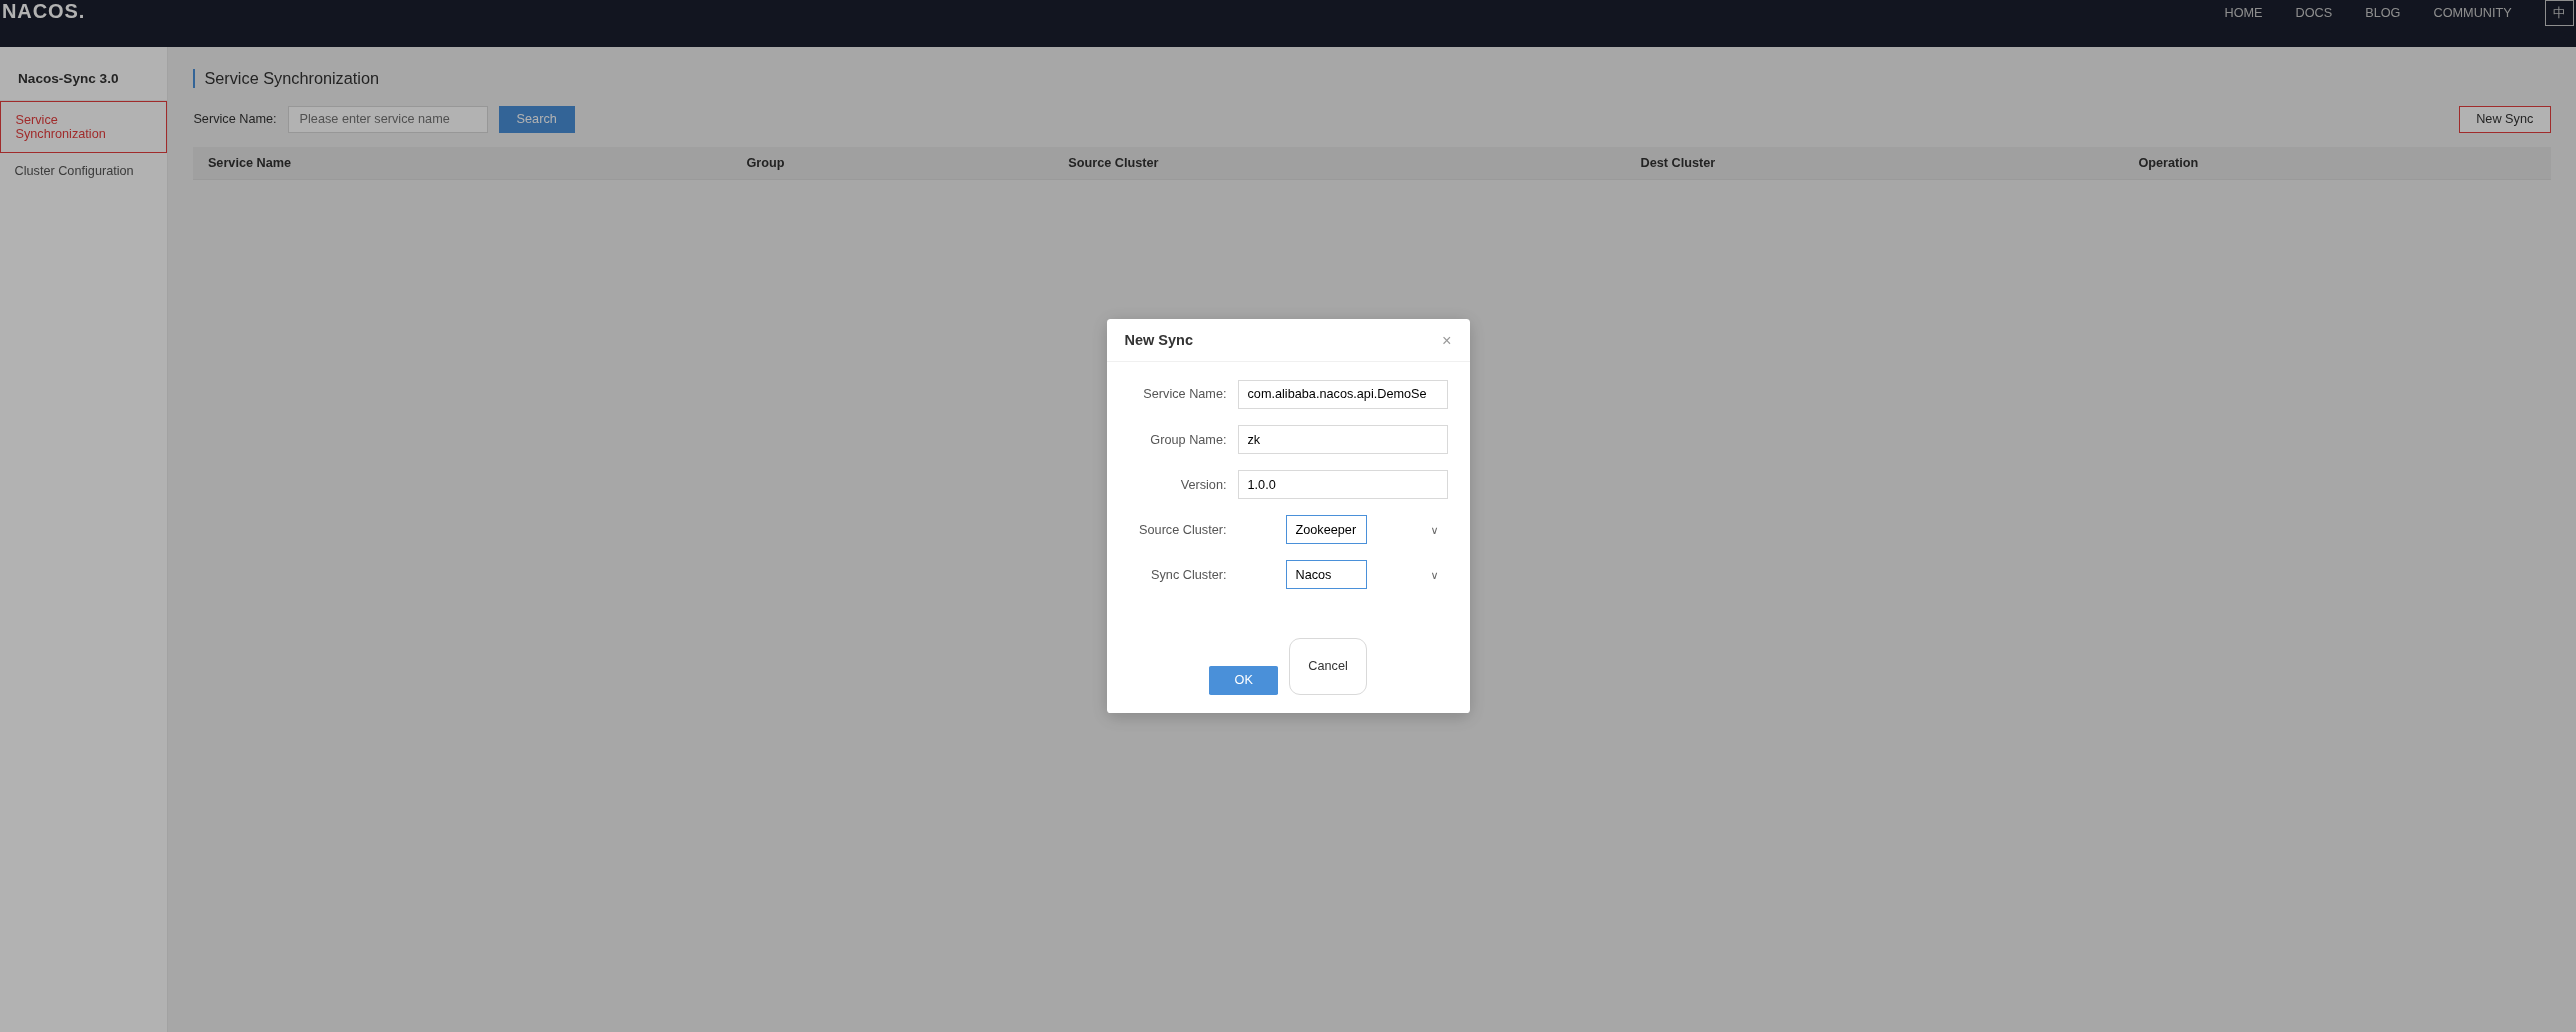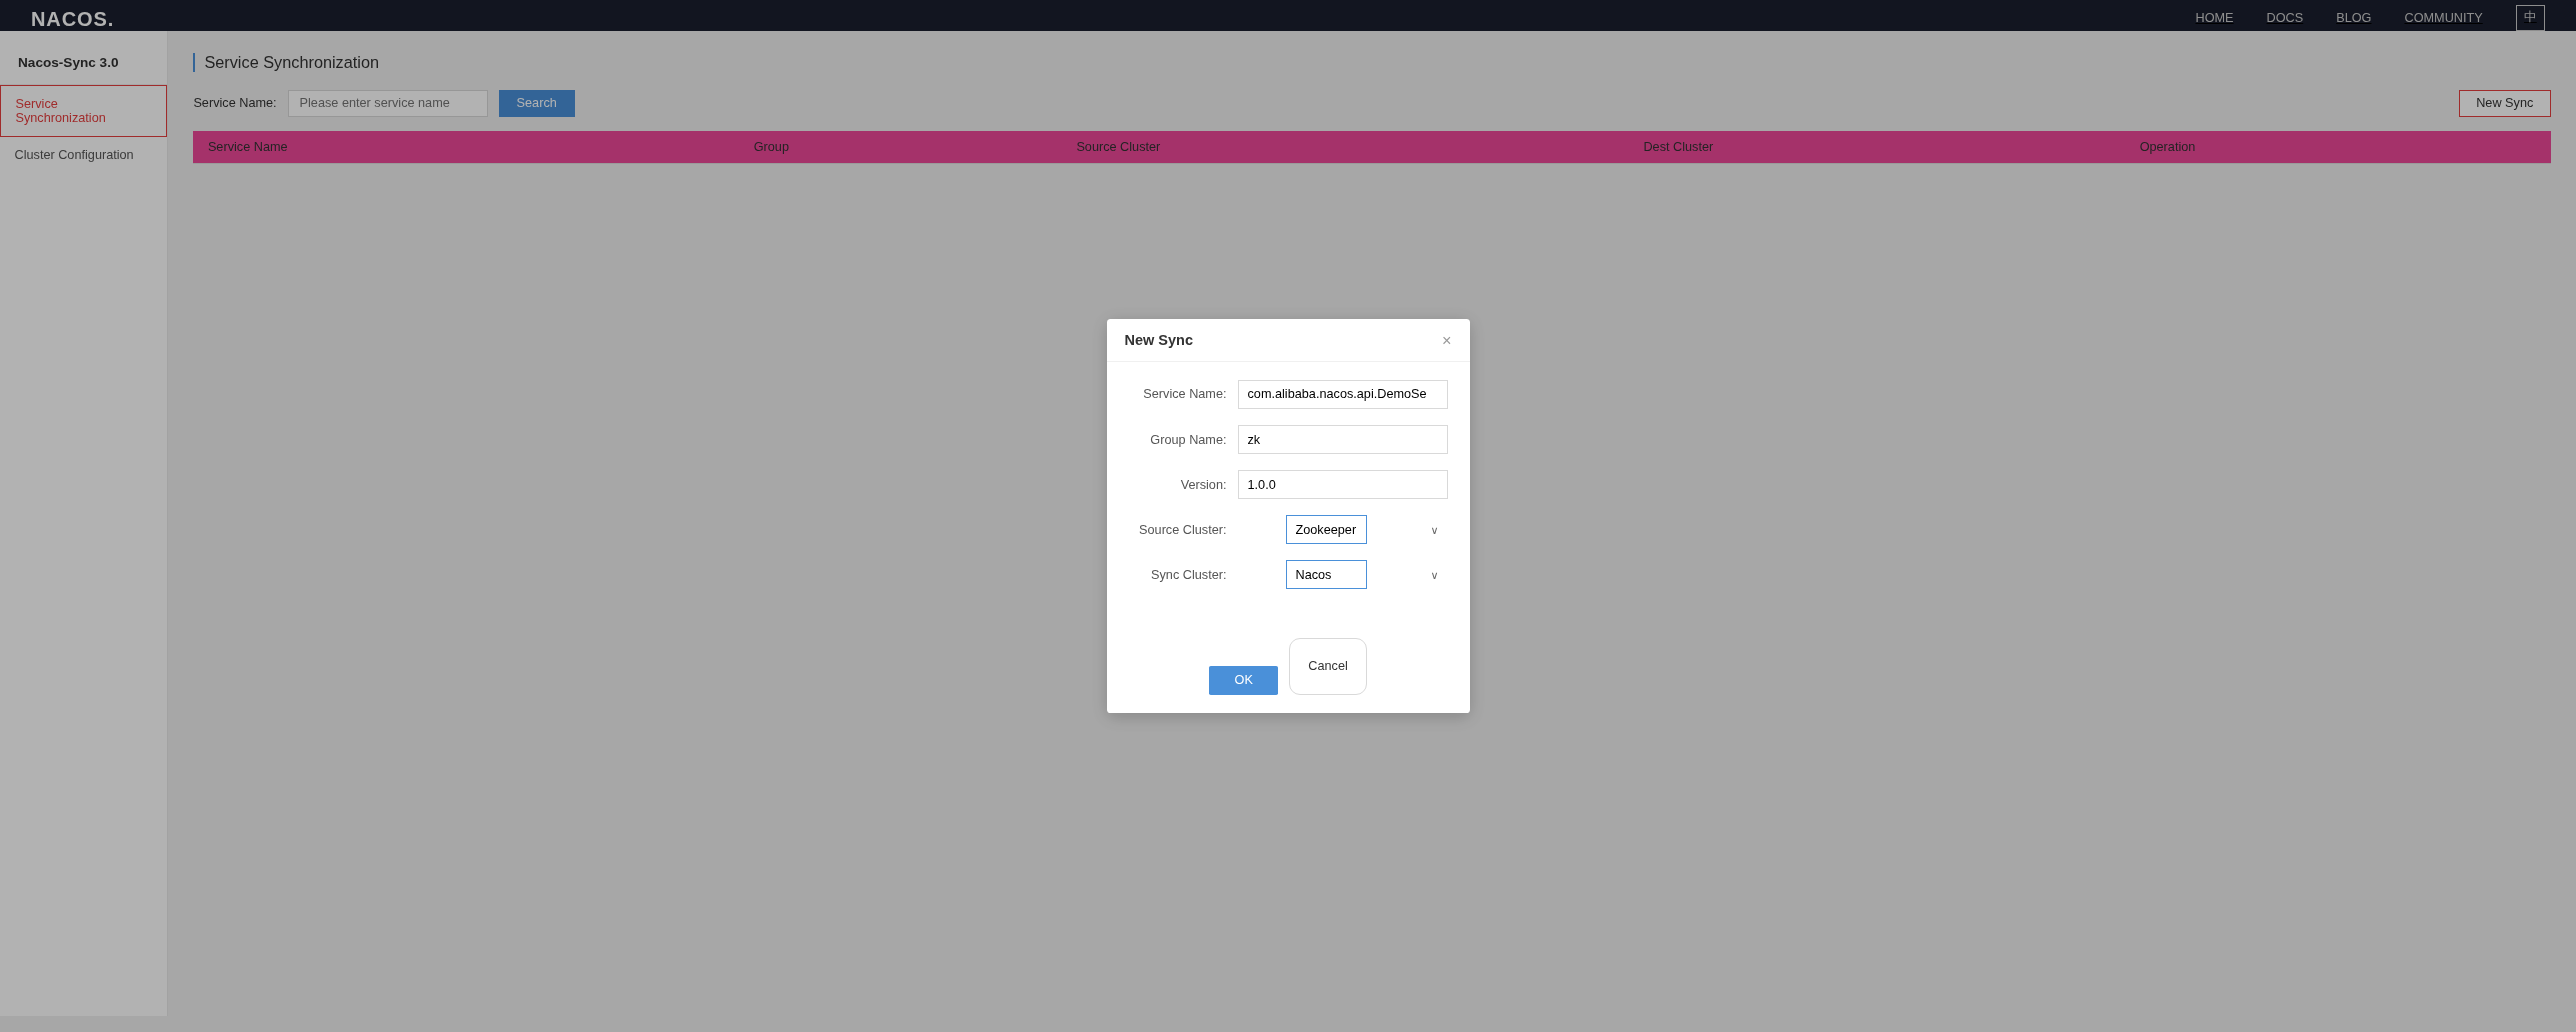--- a/index.html
+++ b/index.html
@@ -1,37 +1,36 @@
 <!DOCTYPE html>
 <html style="font-size:14.5px"><head>
   <meta charset="utf-8">
   <style>
     * { box-sizing: border-box; margin: 0; padding: 0; }
     body { font-family: -apple-system, BlinkMacSystemFont, 'Segoe UI', Arial, sans-serif; background: #f0f0f0; min-height: 100vh; }
 
     
     .topnav {
       background: #1a1f2e;
-      height: 31px;
-      display: flex;
-      align-items: flex-end;
-      padding: 0 31px;
+      height: 47px;
+      display: flex;
+      align-items: flex-start;
+      padding: 0 2px;
       justify-content: space-between;
     }
     .topnav-logo {
       color: #fff;
       font-size: 20px;
       font-weight: bold;
       letter-spacing: 0.9px;
     }
     .topnav-right {
       display: flex;
       align-items: center;
       gap: 33px;
-      text-decoration: underline;
     }
     .topnav-link {
       color: #ccc;
       font-size: 12.7px;
       cursor: pointer;
       text-decoration: none;
     }
     .topnav-lang-btn {
       border: 0.9px solid #ccc;
       color: #ccc;
@@ -130,24 +129,24 @@
     }
 
     
     .data-table {
       width: 100%;
       background: #fff;
       border-collapse: collapse;
       font-size: 12.7px;
     }
     .data-table th {
-      background: #ec4899;
+      background: #e5e5e5;
       padding: 9px 14.5px;
       text-align: left;
-      font-weight: 400;
+      font-weight: 700;
       color: #333;
       border-bottom: 0.9px solid #ddd;
     }
 
     
     .modal-overlay {
       position: fixed;
       top: 0; left: 0;
       width: 100%; height: 100%;
       background: rgba(0,0,0,0.3);

